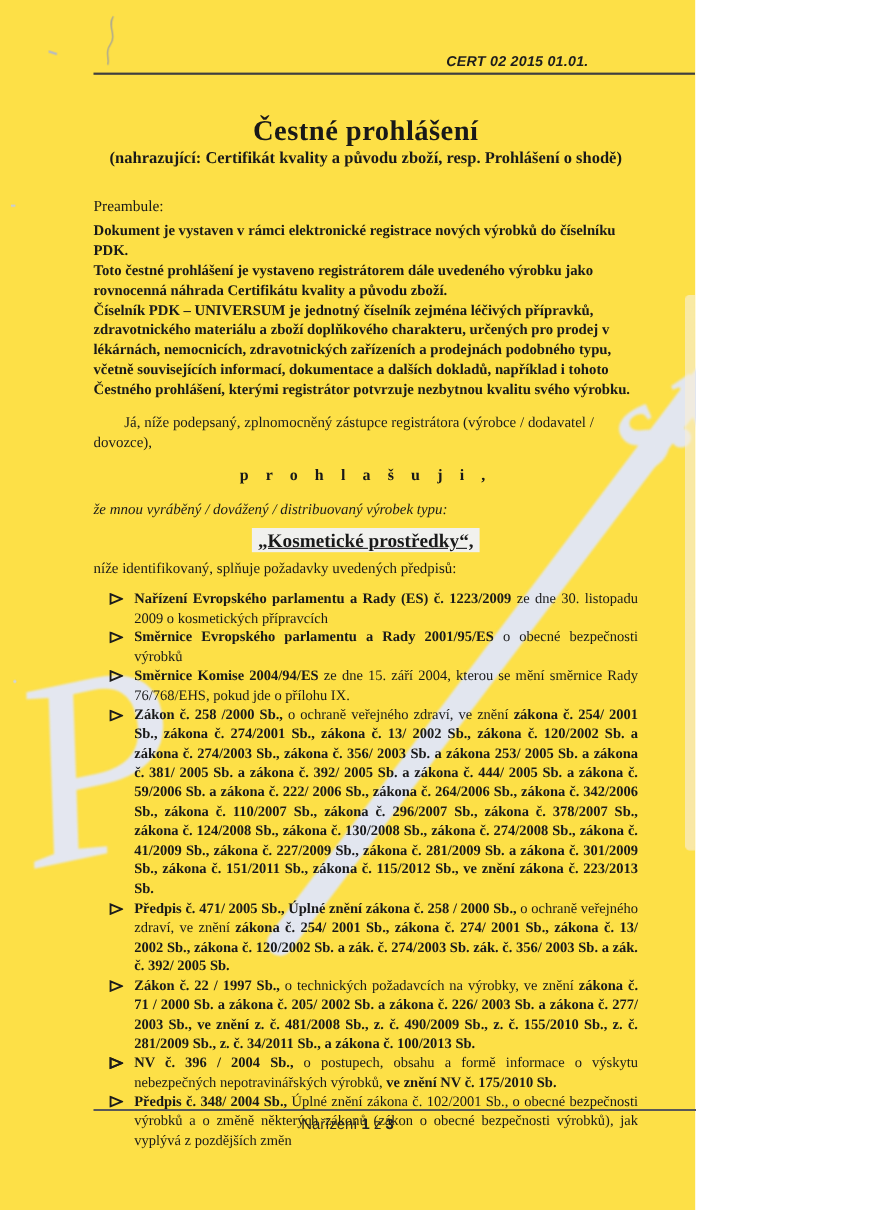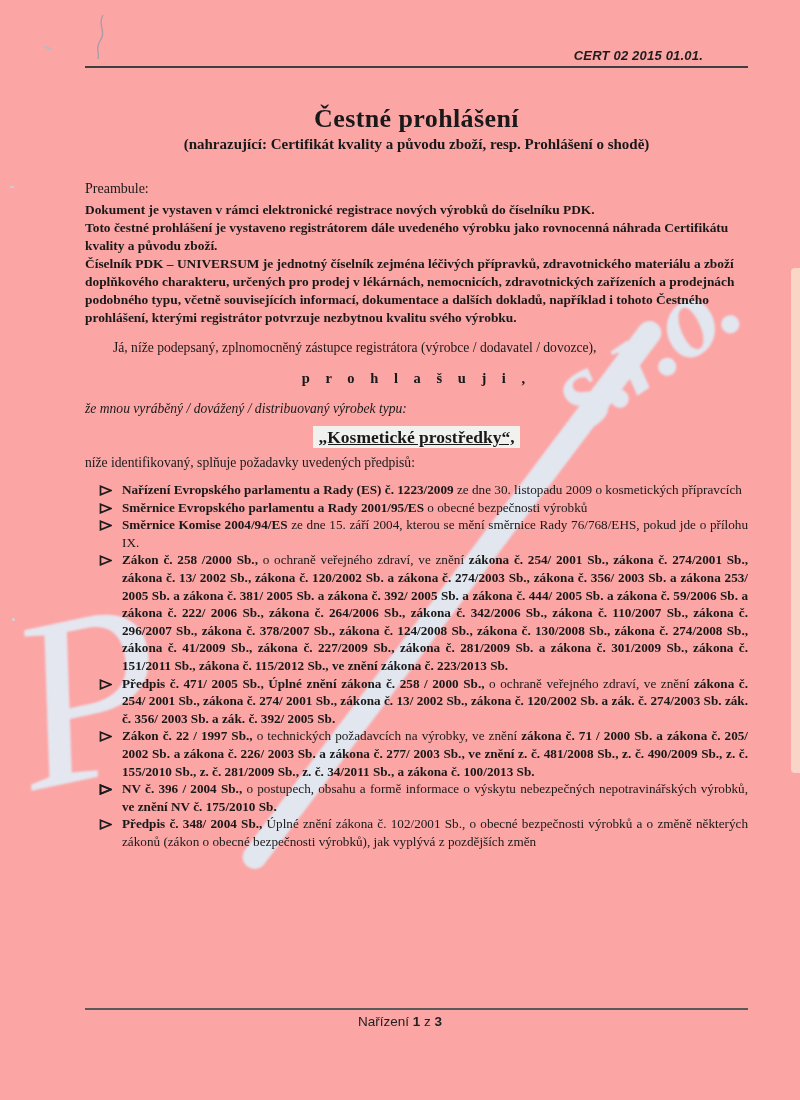--- a/index.html
+++ b/index.html
@@ -1,19 +1,19 @@
 <!DOCTYPE html>
 <html><head>
 <meta charset="utf-8">
 <style>
   * { margin:0; padding:0; box-sizing:border-box; }
   html,body { background:#ffffff; }
   .page {
-    position:relative; width:800px; height:1100px; overflow:hidden;
-    background:#fca5a5; color:#191919;
+    position:relative; width:632px; height:1100px; overflow:hidden;
+    background:#fde047; color:#191919;
     font-family:"Liberation Serif", serif;
   }
   
   .watermark { position:absolute; inset:0; z-index:0; filter:blur(1px); }
   .wm-script {
     position:absolute; left:14px; top:556px;
     font:italic 400 242px "Liberation Serif", serif;
     color:#e4e7f0; transform:rotate(-12deg);
   }
   .wm-slash {

